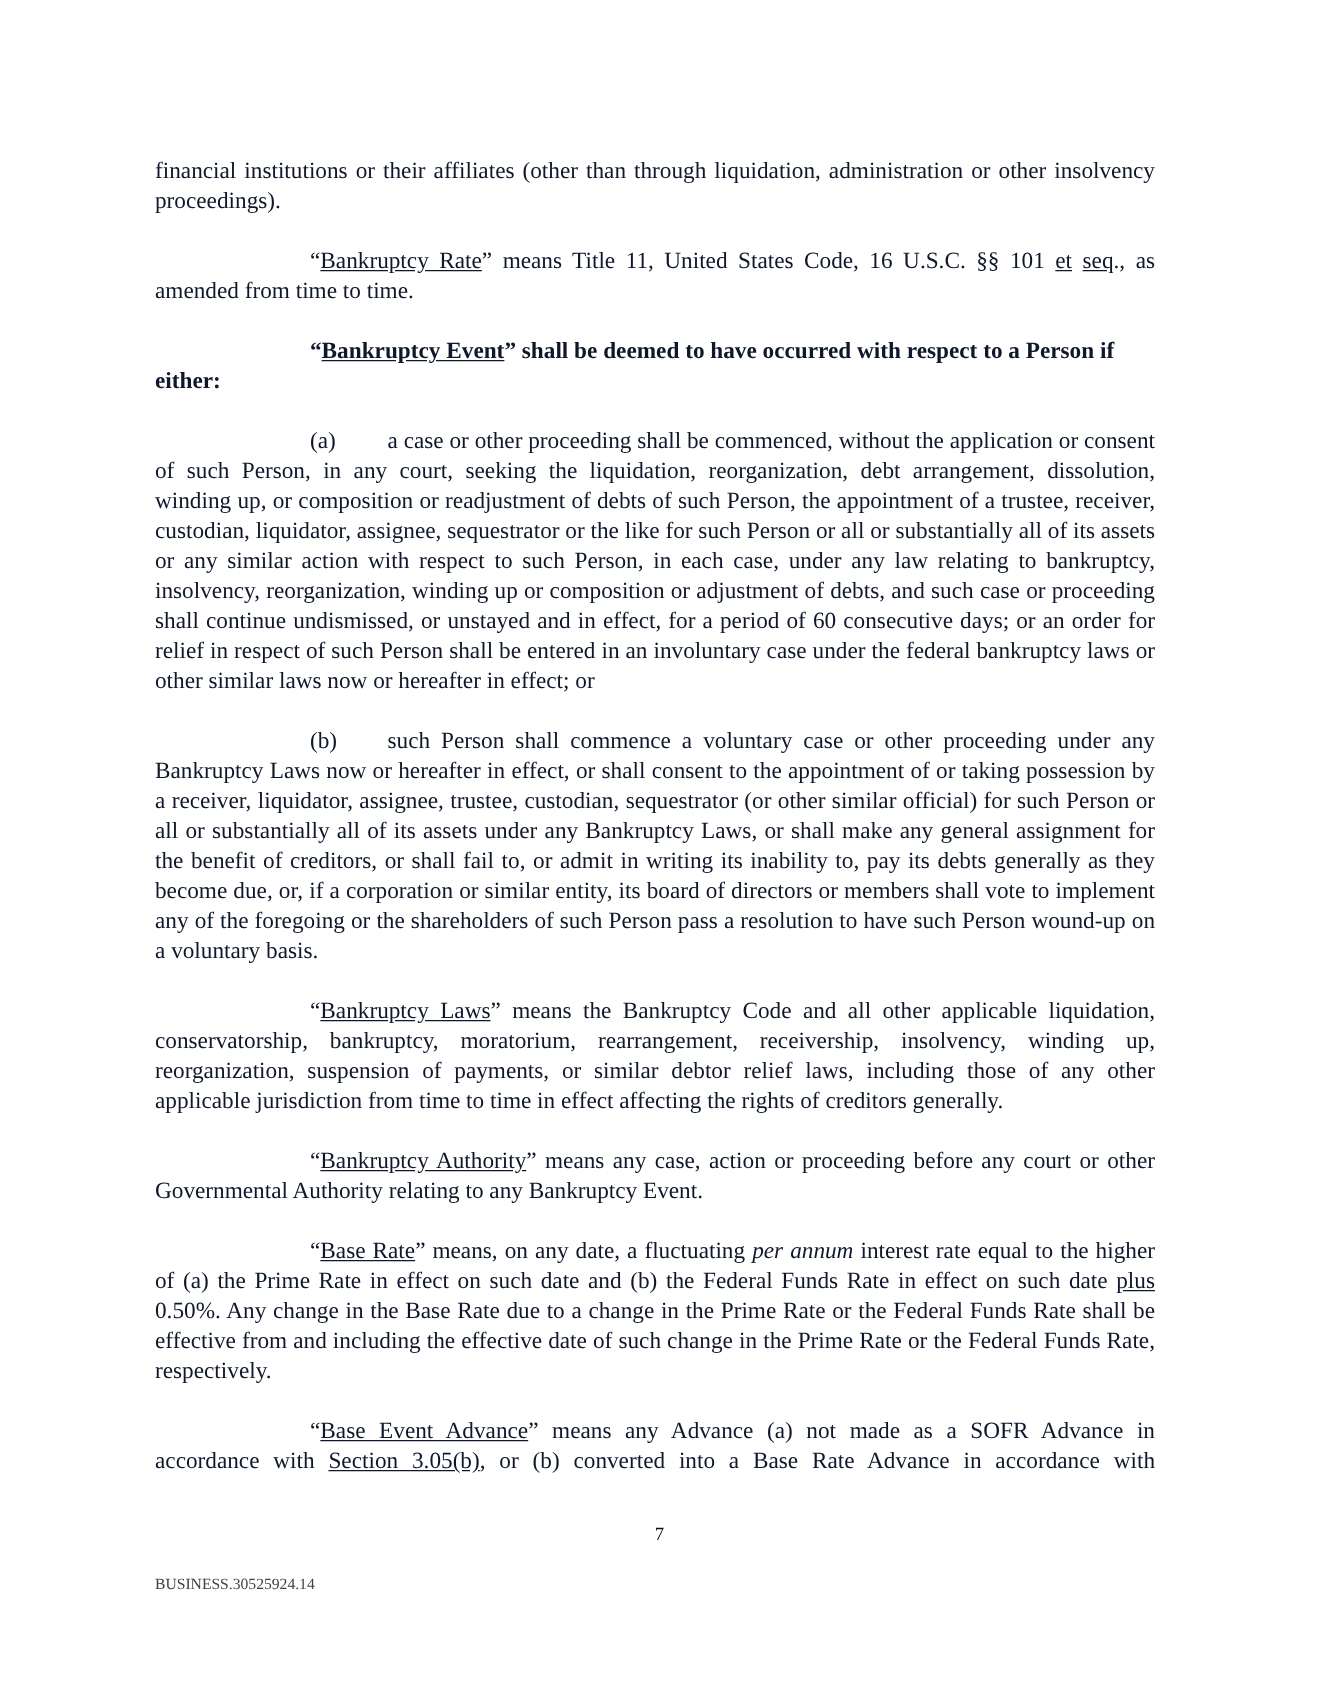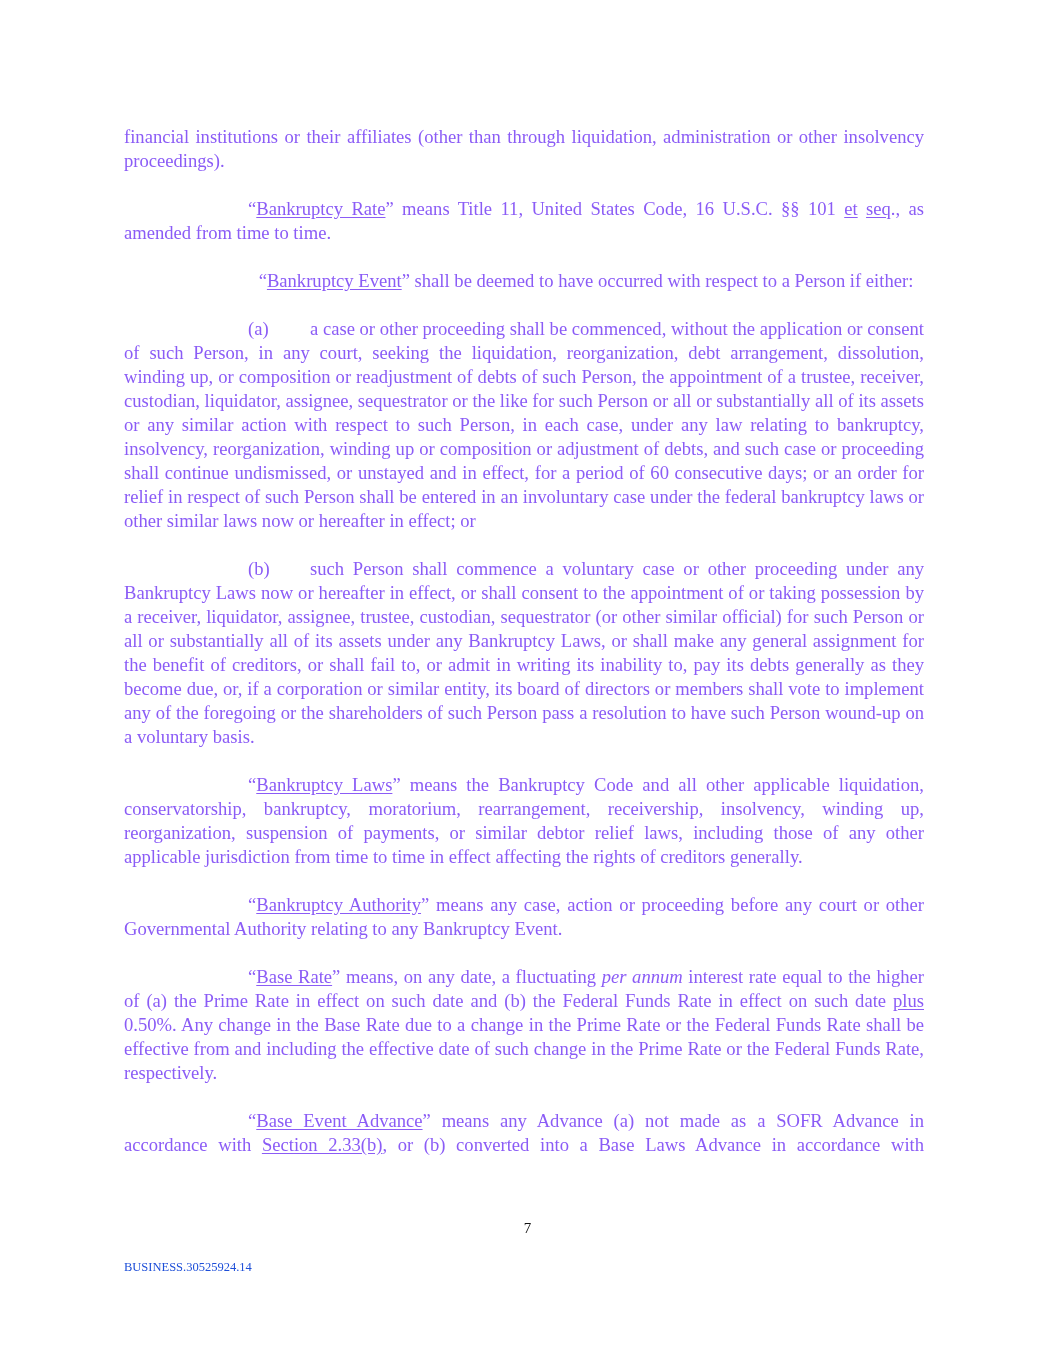--- a/index.html
+++ b/index.html
@@ -1,52 +1,52 @@
 <!DOCTYPE html>
 <html><head>
 <meta charset="utf-8">
 <style>
   html, body { margin: 0; padding: 0; background: #ffffff; }
   body { width: 1055px; height: 1365px; position: relative; overflow: hidden; }
   .page {
     position: absolute; left: 124px; top: 125px; width: 800px;
     font-family: "Liberation Serif", "DejaVu Serif", serif;
-    font-size: 18.6px; line-height: 24px; color: #8b5cf6;
+    font-size: 18.6px; line-height: 24px; color: #0f172a;
   }
   p { margin: 0 0 24px 0; text-align: justify; }
   .indent { text-indent: 124px; }
   .u { text-decoration: underline; text-underline-offset: 2px; }
   .i { font-style: italic; }
   .num { display: inline-block; width: 62px; text-indent: 0; }
   .pagenum {
     position: absolute; top: 1220px; left: 0; width: 1055px; text-align: center;
     font-family: "Liberation Serif", serif; font-size: 15px; color: #111;
   }
   .footer {
     position: absolute; top: 1260px; left: 124px;
-    font-family: "Liberation Serif", serif; font-size: 12.5px; color: #1d4ed8;
+    font-family: "Liberation Serif", serif; font-size: 12.5px; color: #404040;
   }
 </style>
 </head>
 <body>
 
 <div class="page">
   <p>financial institutions or their affiliates (other than through liquidation, administration or other insolvency proceedings).</p>
 
   <p class="indent"><span>“</span><span class="u">Bankruptcy Rate</span><span>” means Title 11, United States Code, 16 U.S.C. §§ 101 </span><span class="u">et</span> <span class="u">seq</span><span>., as amended from time to time.</span></p>
 
-  <p class="indent" style="text-align:center; padding-right:0;"><span>“</span><span class="u">Bankruptcy Event</span><span>” shall be deemed to have occurred with respect to a Person if either:</span></p>
+  <p class="indent" style="text-align:left; padding-right:0;font-weight:bold;"><span>“</span><span class="u">Bankruptcy Event</span><span>” shall be deemed to have occurred with respect to a Person if either:</span></p>
 
   <p class="indent"><span class="num">(a)</span><span>a case or other proceeding shall be commenced, without the application or consent of such Person, in any court, seeking the liquidation, reorganization, debt arrangement, dissolution, winding up, or composition or readjustment of debts of such Person, the appointment of a trustee, receiver, custodian, liquidator, assignee, sequestrator or the like for such Person or all or substantially all of its assets or any similar action with respect to such Person, in each case, under any law relating to bankruptcy, insolvency, reorganization, winding up or composition or adjustment of debts, and such case or proceeding shall continue undismissed, or unstayed and in effect, for a period of 60 consecutive days; or an order for relief in respect of such Person shall be entered in an involuntary case under the federal bankruptcy laws or other similar laws now or hereafter in effect; or</span></p>
 
   <p class="indent"><span class="num">(b)</span><span>such Person shall commence a voluntary case or other proceeding under any Bankruptcy Laws now or hereafter in effect, or shall consent to the appointment of or taking possession by a receiver, liquidator, assignee, trustee, custodian, sequestrator (or other similar official) for such Person or all or substantially all of its assets under any Bankruptcy Laws, or shall make any general assignment for the benefit of creditors, or shall fail to, or admit in writing its inability to, pay its debts generally as they become due, or, if a corporation or similar entity, its board of directors or members shall vote to implement any of the foregoing or the shareholders of such Person pass a resolution to have such Person wound-up on a voluntary basis.</span></p>
 
   <p class="indent"><span>“</span><span class="u">Bankruptcy Laws</span><span>” means the Bankruptcy Code and all other applicable liquidation, conservatorship, bankruptcy, moratorium, rearrangement, receivership, insolvency, winding up, reorganization, suspension of payments, or similar debtor relief laws, including those of any other applicable jurisdiction from time to time in effect affecting the rights of creditors generally.</span></p>
 
   <p class="indent"><span>“</span><span class="u">Bankruptcy Authority</span><span>” means any case, action or proceeding before any court or other Governmental Authority relating to any Bankruptcy Event.</span></p>
 
   <p class="indent"><span>“</span><span class="u">Base Rate</span><span>” means, on any date, a fluctuating </span><span class="i">per annum</span><span> interest rate equal to the higher of (a) the Prime Rate in effect on such date and (b) the Federal Funds Rate in effect on such date </span><span class="u">plus</span><span> 0.50%.  Any change in the Base Rate due to a change in the Prime Rate or the Federal Funds Rate shall be effective from and including the effective date of such change in the Prime Rate or the Federal Funds Rate, respectively.</span></p>
 
-  <p class="indent" style="text-align-last: justify;"><span>“</span><span class="u">Base Event Advance</span><span>” means any Advance (a) not made as a SOFR Advance in accordance with </span><span class="u">Section 2.33(b)</span><span>, or (b) converted into a Base Laws Advance in accordance with</span></p>
+  <p class="indent" style="text-align-last: justify;"><span>“</span><span class="u">Base Event Advance</span><span>” means any Advance (a) not made as a SOFR Advance in accordance with </span><span class="u">Section 3.05(b)</span><span>, or (b) converted into a Base Rate Advance in accordance with</span></p>
 </div>
 
 <div class="pagenum">7</div>
 <div class="footer">BUSINESS.30525924.14</div>
 
 </body></html>

